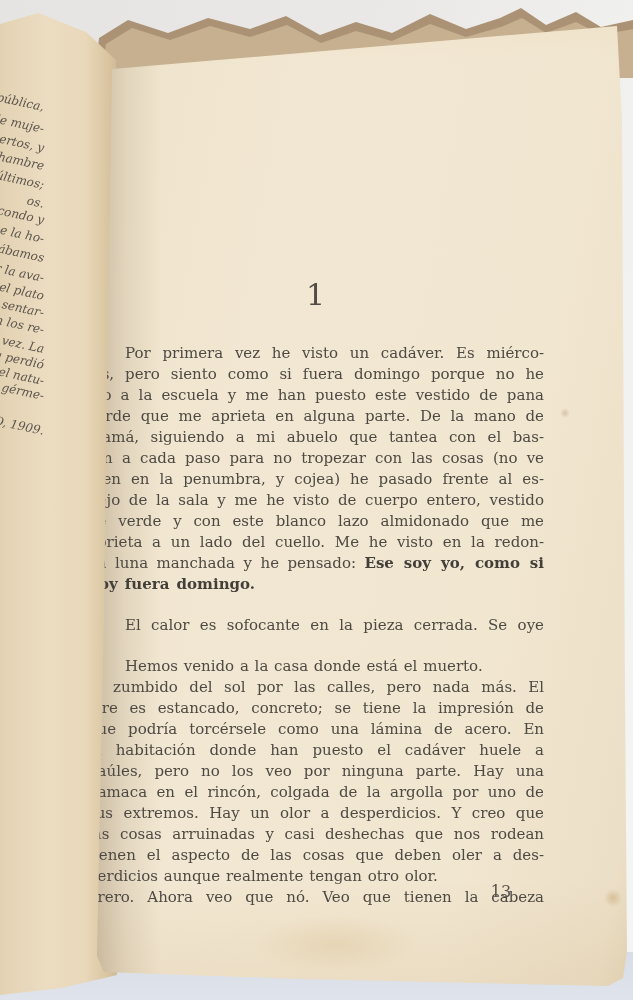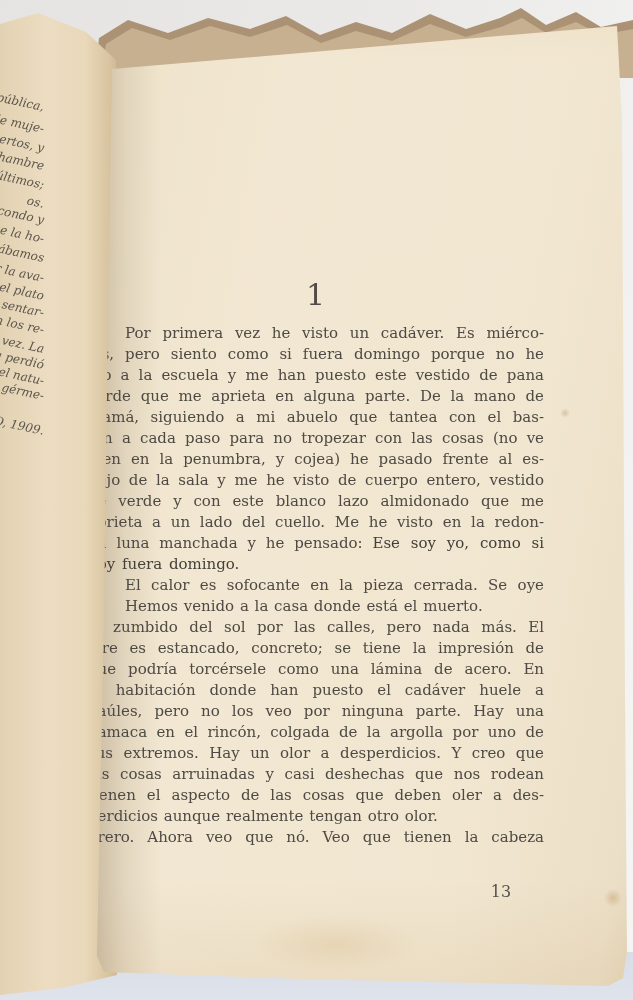--- a/index.html
+++ b/index.html
@@ -54,22 +54,22 @@
   #chapter{
     position:absolute; left:88px; top:277px; width:456px;
     text-align:center; font-size:30px; color:#514d46; letter-spacing:1px;
   }
   #body-text{
     position:absolute; left:88px; top:323px; width:456px;
     font-size:15px; color:#4e4a43;
   }
   .line{ height:21px; line-height:21px; text-align:justify; text-align-last:justify; white-space:normal; word-spacing:1px; }
   .line.no-j{ text-align:left; text-align-last:auto; }
-  .line.ind{ padding-left:37px; }
-  .line .b{ font-weight:normal; color:#423f39; word-spacing:2px; }
+  .line.ind{ padding-left:37px;margin-top:20px; }
+  .line .b{ font-weight:bold; color:#423f39; word-spacing:2px; }
   #pageno{
     position:absolute; left:468px; top:882px; width:66px; text-align:center;
     font-size:16px; color:#56524b;
   }
 </style>
 </head>
 <body>
 
 <div id="scene">
 

